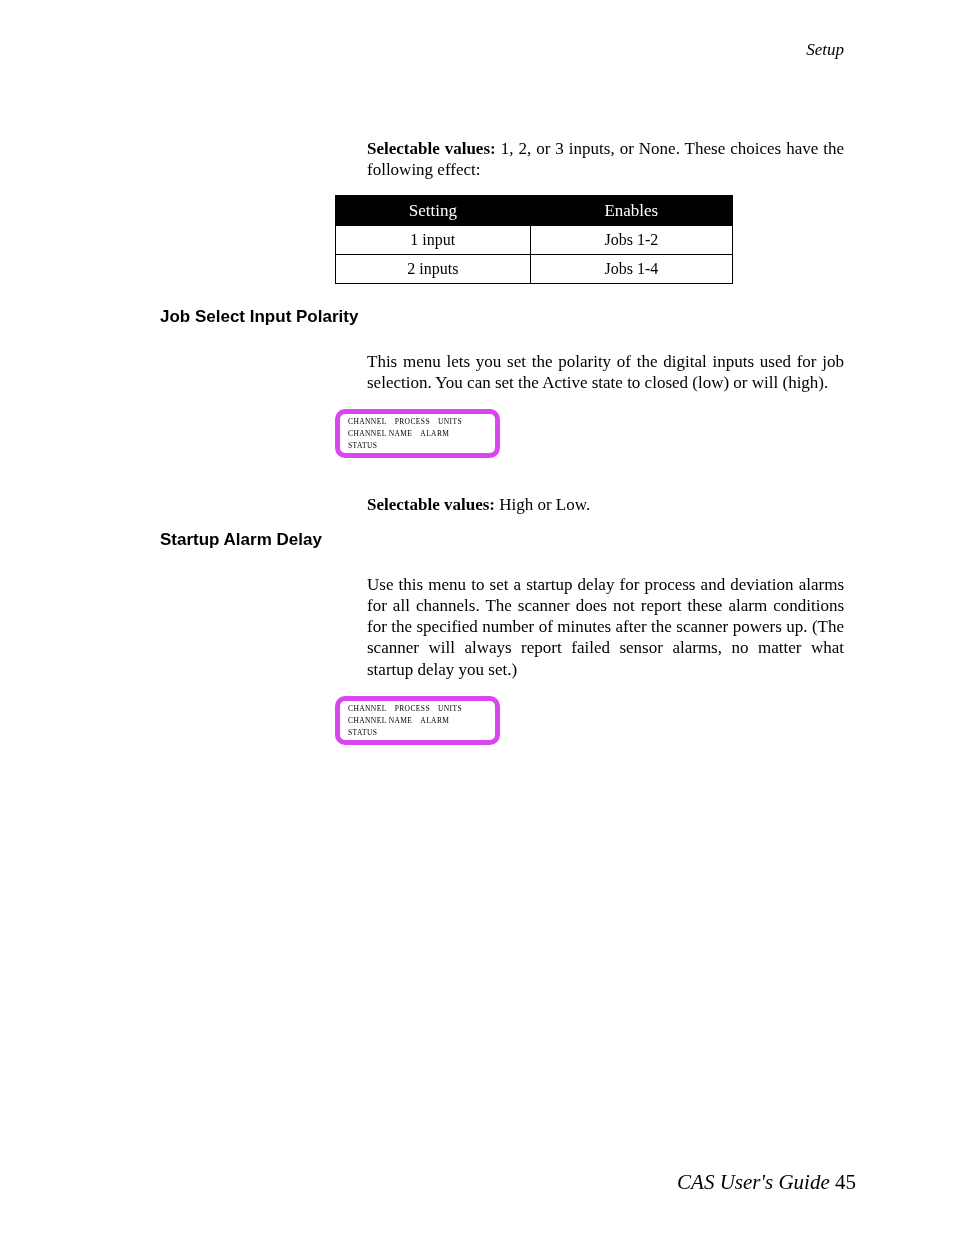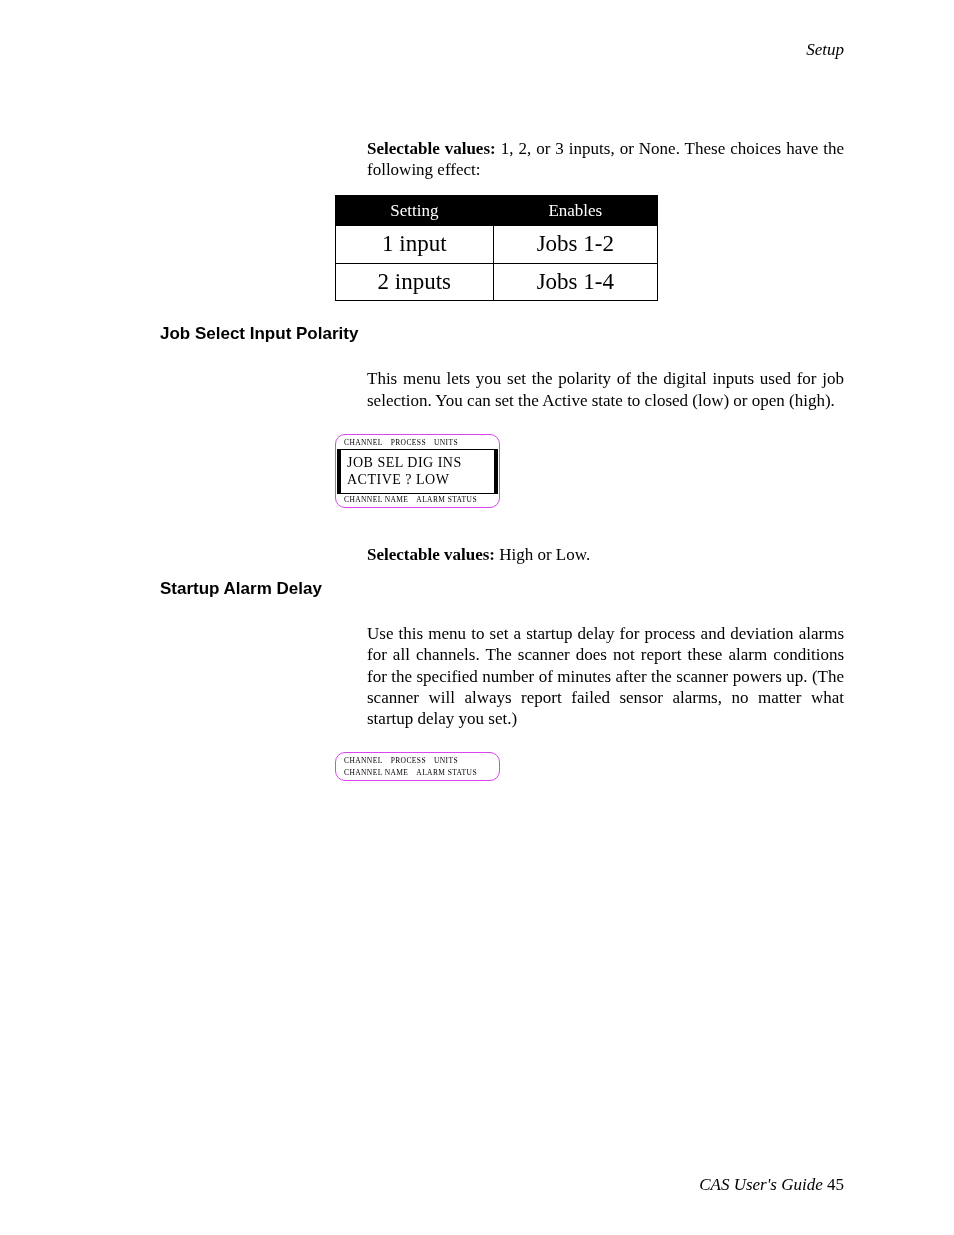--- a/index.html
+++ b/index.html
@@ -22,50 +22,50 @@
     margin-left: 225px;
     font-size: 17px;
     line-height: 1.25;
     text-align: justify;
   }
   .para { margin-bottom: 14px; margin-left: 32px; }
   .bold { font-weight: bold; }
   .table {
     border-collapse: collapse;
     margin: 6px 0 23px 0;
-    width: 323px;
+    width: 398px;
     font-family: Liberation Serif, serif;
   }
   .table th {
     background: #000;
     color: #fff;
     font-weight: normal;
     font-size: 17px;
     padding: 4px 8px;
     border: 1px solid #000;
     text-align: center;
   }
   .table td {
     border: 1px solid #000;
     padding: 4px 8px;
-    font-size: 23px;
+    font-size: 16px;
     text-align: center;
   }
   .section-head {
     font-family: Arial, Helvetica, sans-serif;
     font-weight: bold;
     font-size: 17px;
     margin: 12px 0 24px 50px;
   }
   .lcd {
     width: 165px;
-    border: 1px solid #d946ef;
+    border: 5px solid #d946ef;
     border-radius: 10px;
     padding: 2px 0 1px 0;
-    margin: 23px 0 36px 0;
+    margin: 16px 0 36px 0;
     position: relative;
     font-family: "Times New Roman", Times, serif;
     overflow: hidden;
   }
   .lcd-top, .lcd-bot {
     font-size: 7.5px;
     letter-spacing: 0.4px;
     text-align: left;
     padding: 0 8px;
     line-height: 1.6;
@@ -79,23 +79,23 @@
     padding: 4px 6px 4px 6px;
     font-size: 14px;
     letter-spacing: 0.5px;
     line-height: 1.25;
     text-align: left;
     margin: 0 1px;
   }
   .footer {
     position: absolute;
     bottom: 40px;
-    right: 110px;
+    right: 98px;
     font-style: italic;
-    font-size: 17px;
+    font-size: 21px;
   }
   .footer .num { font-style: normal; }
 </style>
 </head>
 <body>
 
 <div class="header-right">Setup</div>
 
 <div class="body-col">
   <p class="para">
@@ -116,29 +116,25 @@
       <td>2 inputs</td>
       <td>Jobs 1-4</td>
     </tr>
   </tbody>
     </table>
 </div>
 
 <div class="section-head">Job Select Input Polarity</div>
 
 <div class="body-col">
-  <p class="para">This menu  lets you set the polarity of the digital inputs used for job selection. You can set the Active state to closed (low) or open (high).</p>
+  <p class="para">This menu  lets you set the polarity of the digital inputs used for job selection. You can set the Active state to closed (low) or will (high).</p>
 
   <div class="lcd">
     <div class="lcd-top">
       <span>CHANNEL</span><span>PROCESS</span><span>UNITS</span>
-    </div>
-    <div class="lcd-mid">
-      <div>JOB  SEL  DIG  INS</div>
-      <div>ACTIVE ?  LOW</div>
     </div>
     <div class="lcd-bot">
       <span>CHANNEL NAME</span><span>ALARM STATUS</span>
     </div>
   </div>
 
   <p class="para">
     <span class="bold">Selectable values:</span><span> High or Low.</span>
   </p>
 </div>

